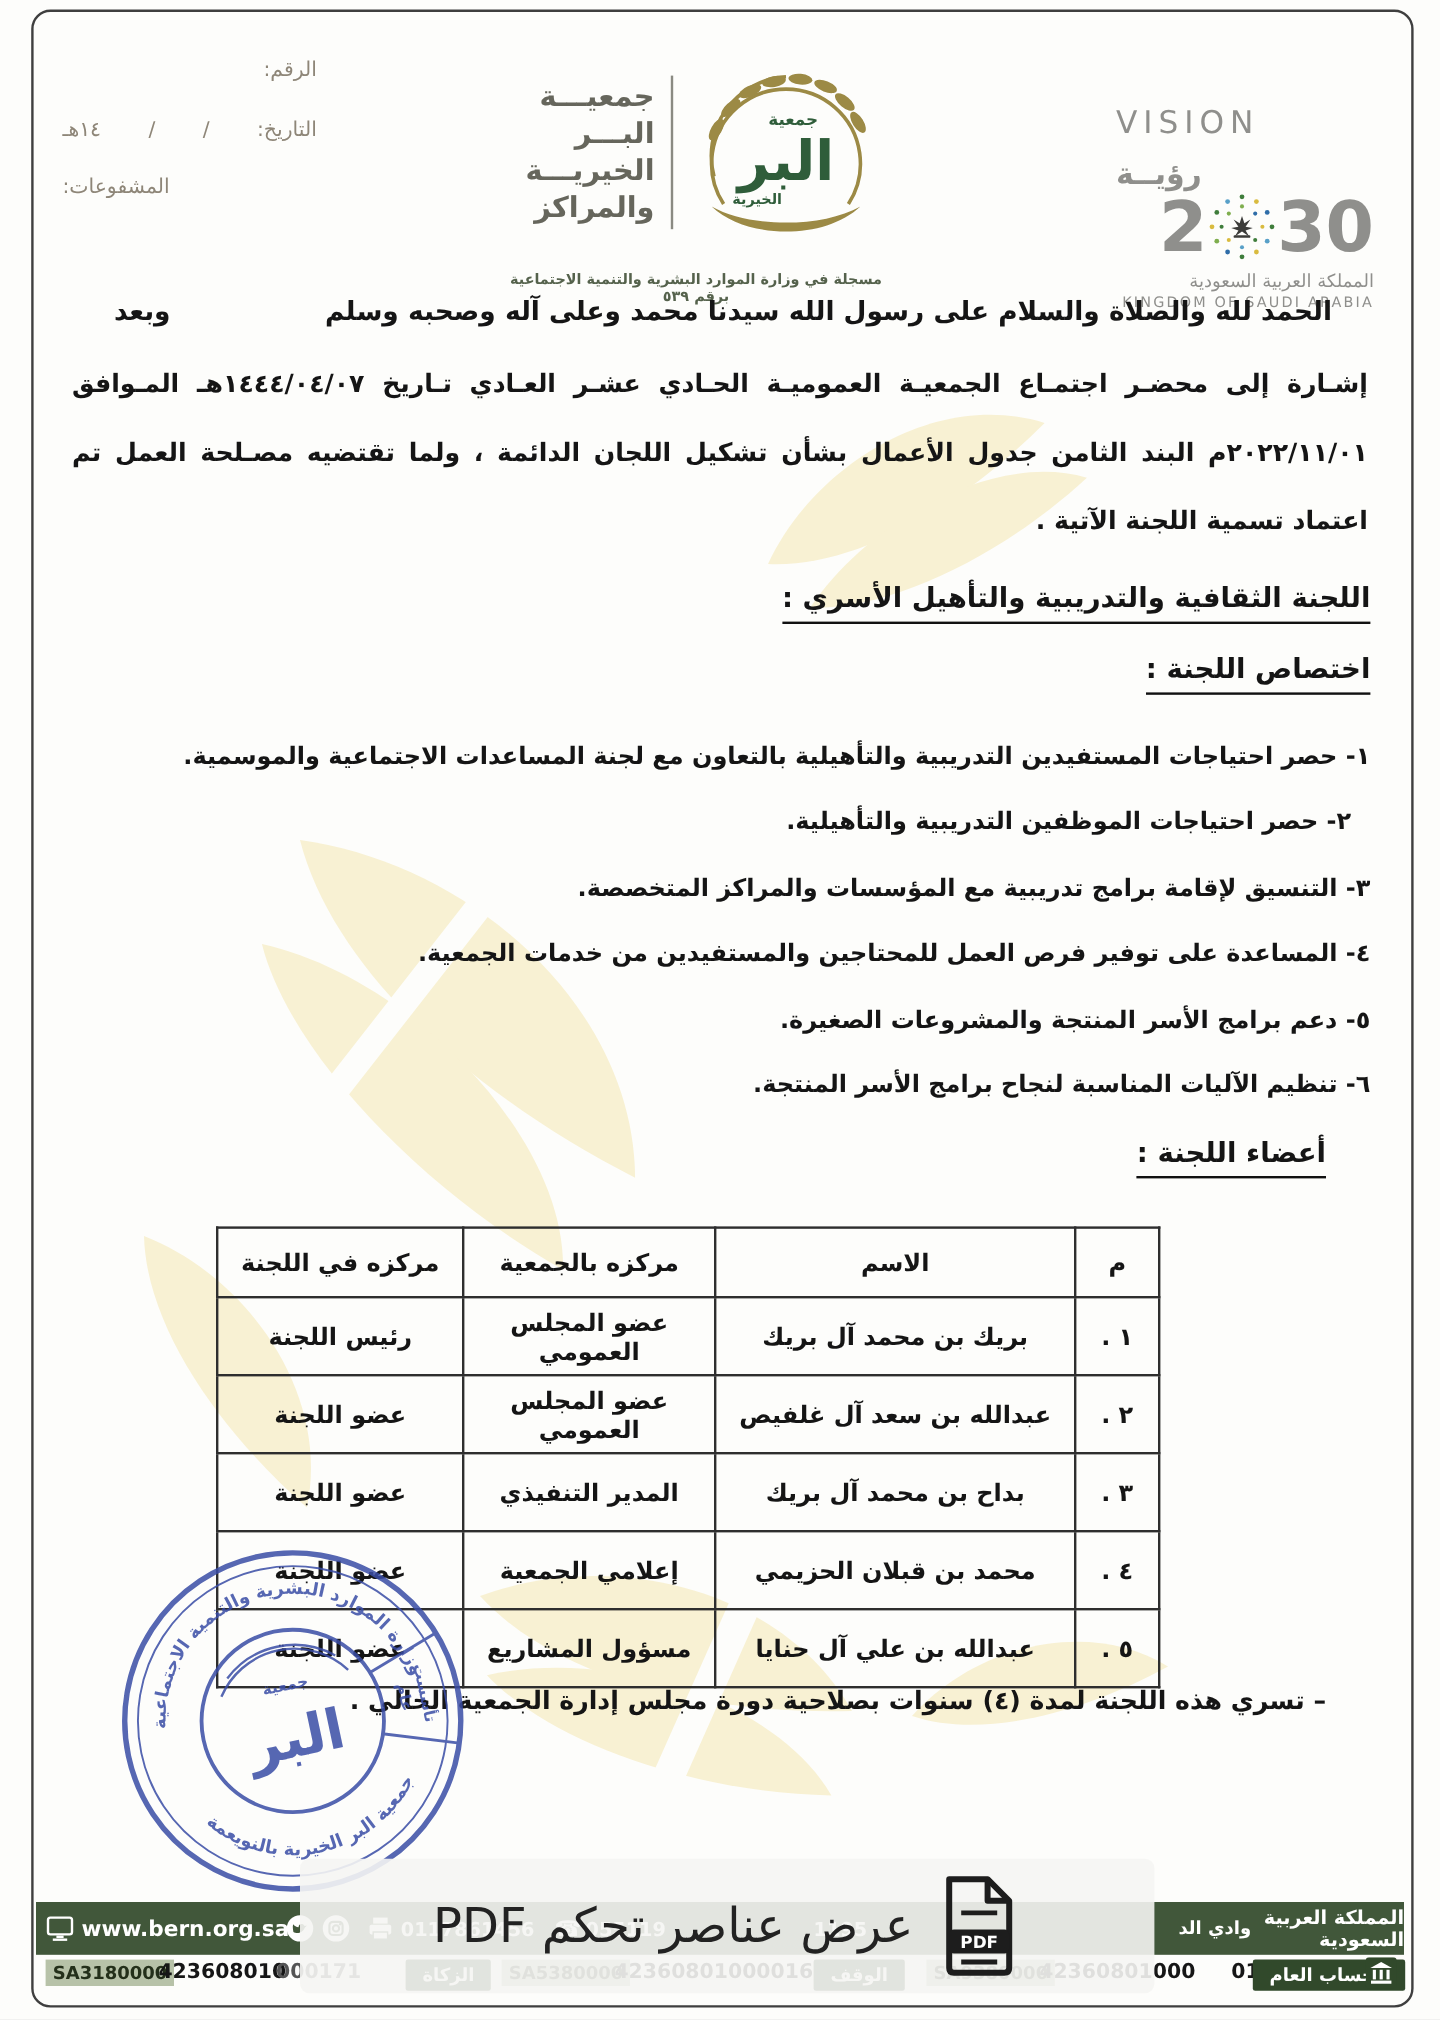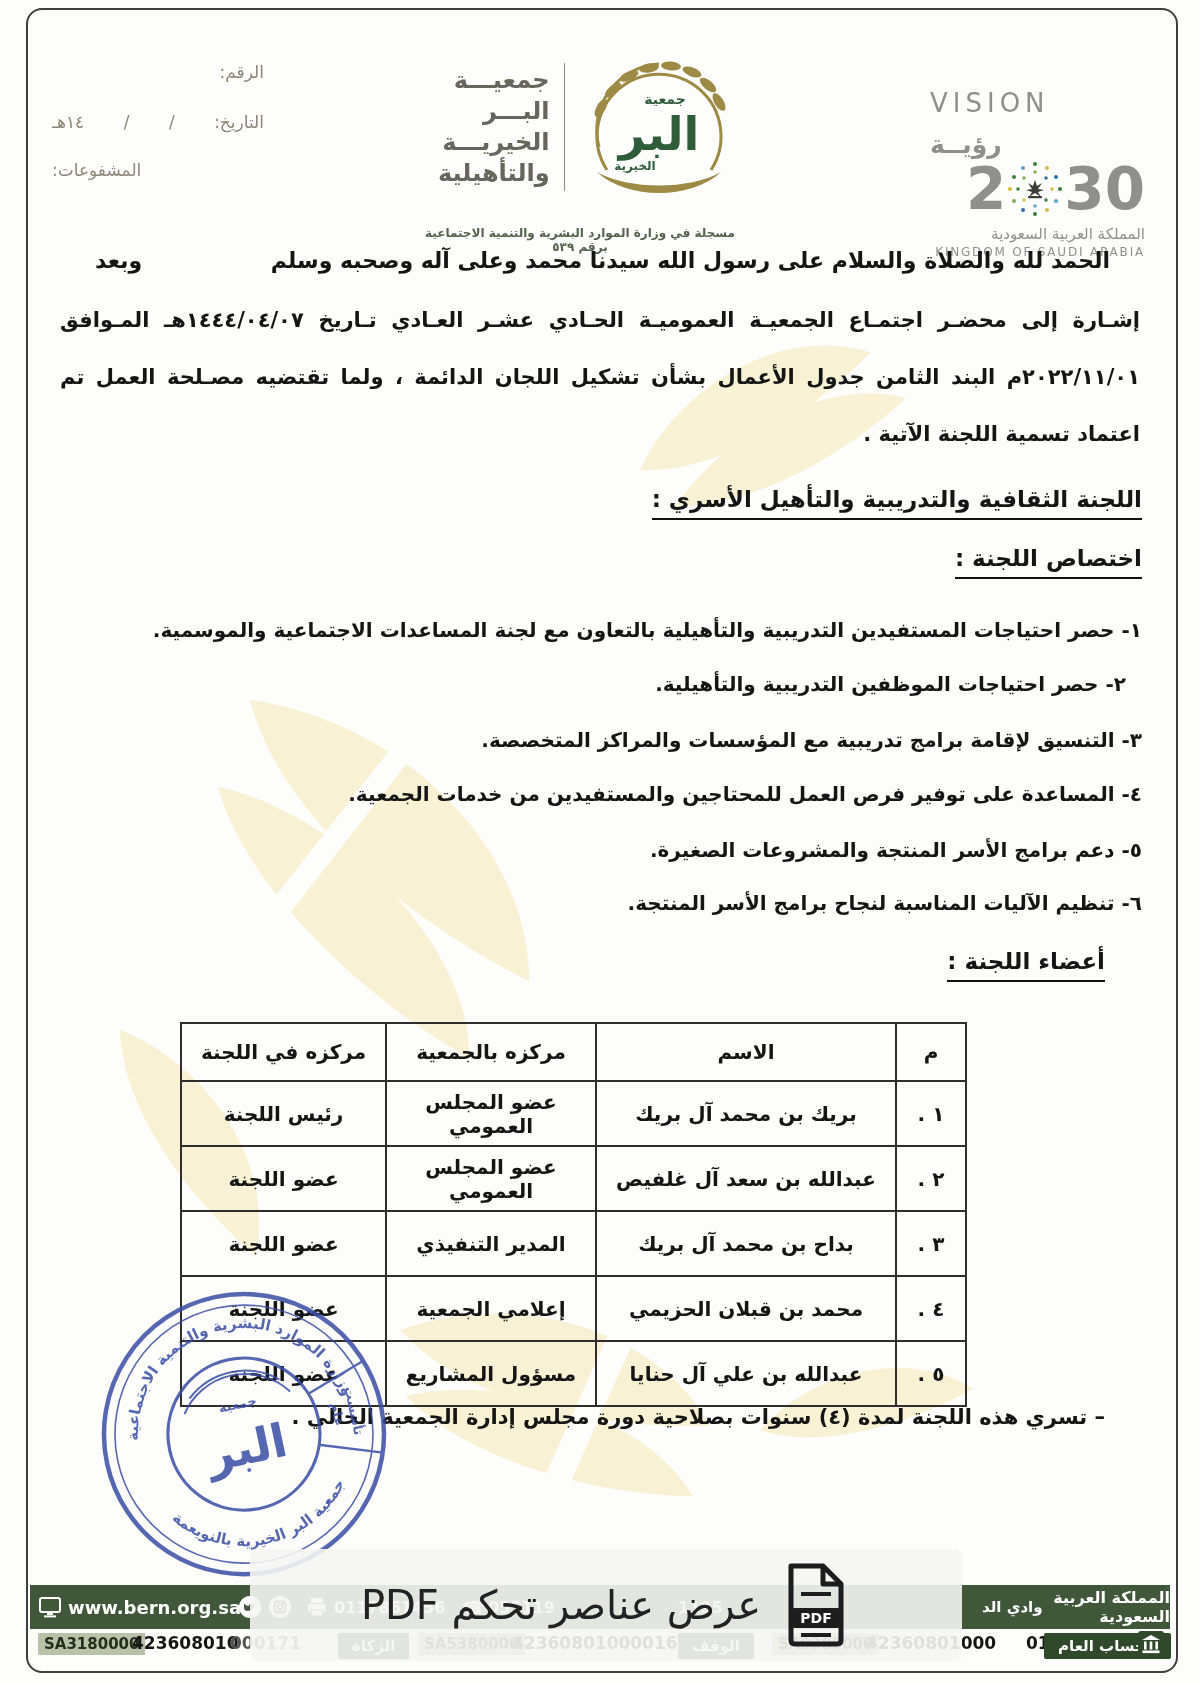--- a/index.html
+++ b/index.html
@@ -66,38 +66,38 @@
       </g>
     </g>
     <rect x="560" y="1280" width="26" height="330" fill="#fdfdfb" transform="rotate(24 573 1445)"></rect>
     <rect x="330" y="600" width="22" height="460" fill="#fdfdfb" transform="rotate(38 341 830)"></rect>
   </svg>
 
   <div class="frame"></div>
 
   <div class="content">
 
-    <div class="abs" style="left:52px;top:62px;width:212px;direction:rtl;">
+    <div class="abs" style="left:52px;top:48px;width:212px;direction:rtl;">
       <div class="hdr-label" style="text-align:right;">الرقم:</div>
       <div style="display:flex;justify-content:space-between;margin-top:30px;">
         <span class="hdr-label">التاريخ:</span>
         <span class="hdr-label">/</span>
         <span class="hdr-label">/</span>
         <span class="hdr-label">١٤هـ</span>
       </div>
       <div class="hdr-label" style="text-align:left;margin-top:28px;">المشفوعات:</div>
     </div>
 
     <div class="abs" style="left:415px;top:52px;">
       <div style="display:flex;align-items:center;gap:14px;margin-left:23px;">
         <div class="org-name">
           <div>جمعيـــة</div>
           <div>البـــر</div>
           <div>الخيريـــة</div>
-          <div>والتأهيلية</div>
+          <div>والمراكز</div>
         </div>
         <div style="width:1.5px;height:128px;background:#8a8a82;"></div>
         <svg width="160" height="150" viewBox="0 0 160 150">
           <g stroke="#9c8a45" fill="none" stroke-width="3">
             <path d="M28,118 A62,62 0 1 1 132,118"></path>
             <path d="M20,95 A66,66 0 0 1 80,12"></path>
           </g>
           <g fill="#9c8a45">
             <ellipse cx="34" cy="38" rx="10" ry="4.5" transform="rotate(-42 34 38)"></ellipse>
             <ellipse cx="50" cy="24" rx="10" ry="4.5" transform="rotate(-24 50 24)"></ellipse>

